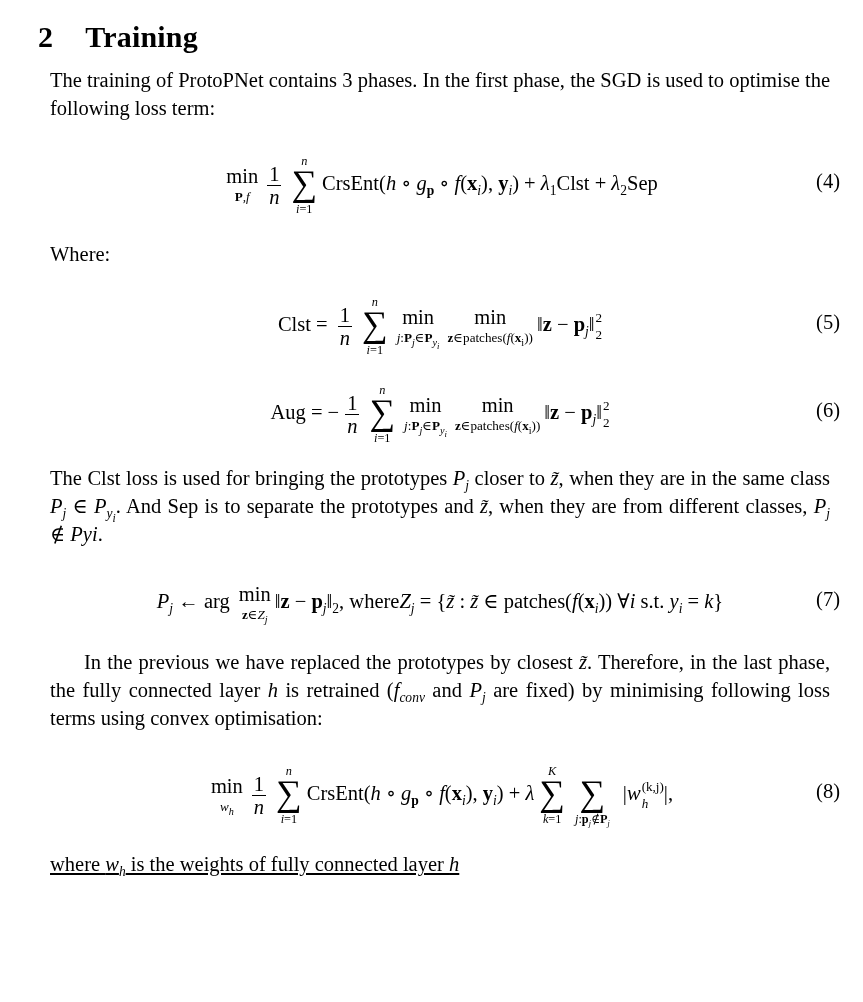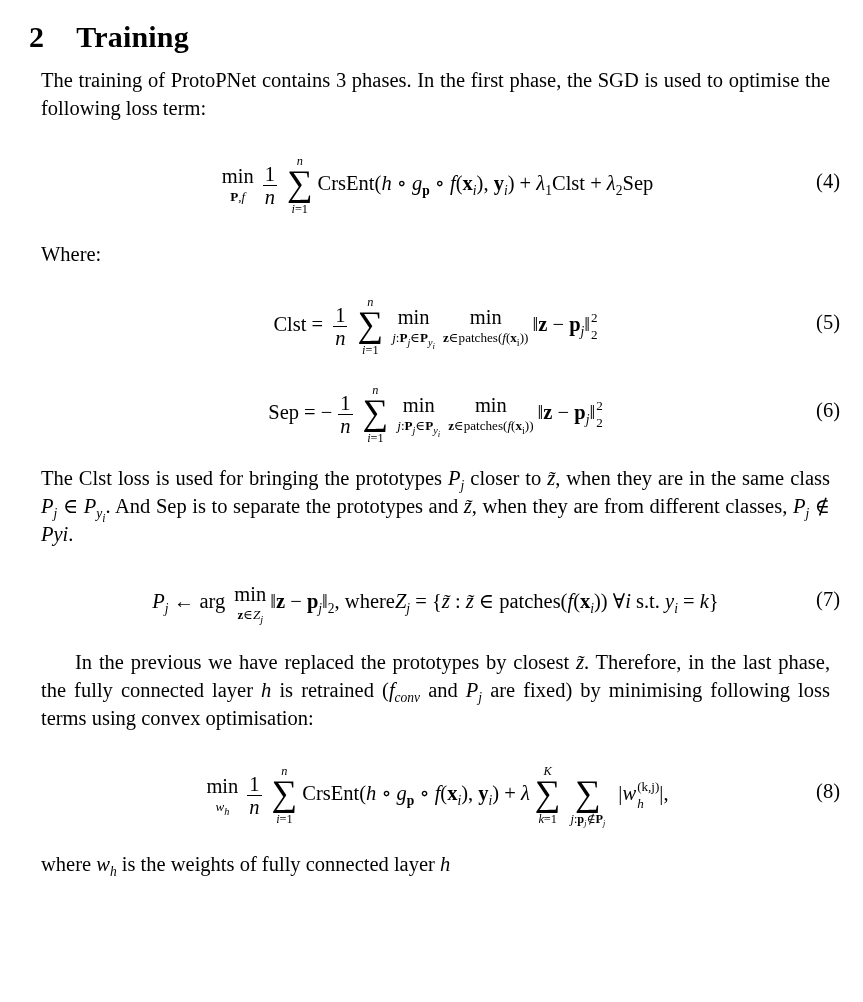--- a/index.html
+++ b/index.html
@@ -1,29 +1,29 @@
 <!DOCTYPE html>
 <html><head>
 <meta charset="utf-8">
 <style>
   html,body{margin:0;padding:0;background:#ffffff;color:#000000;}
   body{width:863px;height:1002px;overflow:hidden;
        font-family:"Liberation Serif","DejaVu Serif",serif;font-size:20.5px;}
-  .page{padding:12px 21px 0 29px;}
+  .page{padding:12px 21px 0 38px;}
 
   .heading{font-size:30px;font-weight:700;margin:8px 0 0 0;letter-spacing:0.2px;}
   .heading .num{display:inline-block;margin-right:32px;}
 
   p.body{margin:12px;text-align:justify;line-height:28px;}
   .p1{margin-top:25px;}
   .where{margin-top:6px;font-family:Liberation Serif, serif;}
   .p3{margin-top:12px;}
   .p4{margin-top:30px;text-indent:34px;}
   .p5{margin-top:28px;text-indent:34px;}
-  .closing{margin-top:10px;}
+  .closing{margin-top:10px;text-decoration:underline;}
 
   .eq{position:relative;text-align:center;}
   .eq .eqrow{display:inline-block;white-space:nowrap;vertical-align:middle;}
   .eq4,.eq8{height:94px;line-height:94px;margin-top:12px;}
   .eq5,.eq6{height:84px;line-height:84px;margin-top:4px;}
   .eq7{height:74px;line-height:74px;margin-top:14px;}
   .eqno{position:absolute;right:2px;top:50%;transform:translateY(-50%);line-height:1;}
 
   .mi{font-style:italic;}
   .mb{font-weight:700;}
@@ -94,21 +94,21 @@
           <span class="opname">min</span>
           <span class="opsub"><span class="mb">z</span><span>∈</span><span>patches(</span><span class="mi">f</span><span>(</span><span class="mb">x</span><sub>i</sub><span>))</span></span>
         </span><span>‖</span><span class="mb">z</span><span> − </span><span class="mb">p</span><sub class="mi">j</sub><span>‖</span><span class="supsub">
           <span>2</span>
           <span>2</span>
         </span></span>
     <span class="eqno">(5)</span>
   </div>
 
   <div class="eq eq6">
-    <span class="eqrow"><span class="neg">Sep = −</span><span class="frac">
+    <span class="eqrow"><span class="neg">Aug = −</span><span class="frac">
           <span class="fnum">1</span>
           <span class="fden mi">n</span>
         </span><span class="sum">
           <span class="stop mi">n</span>
           <span class="sigma">∑</span>
           <span class="sbot"><span class="mi">i</span><span>=1</span></span>
         </span><span class="op">
           <span class="opname">min</span>
           <span class="opsub"><span class="mi">j</span><span>:</span><span class="mb">P</span><sub class="mi">j</sub><span>∈</span><span class="mb">P</span><sub><span class="mi">y</span><sub class="mi">i</sub></sub></span>
         </span><span class="op">

